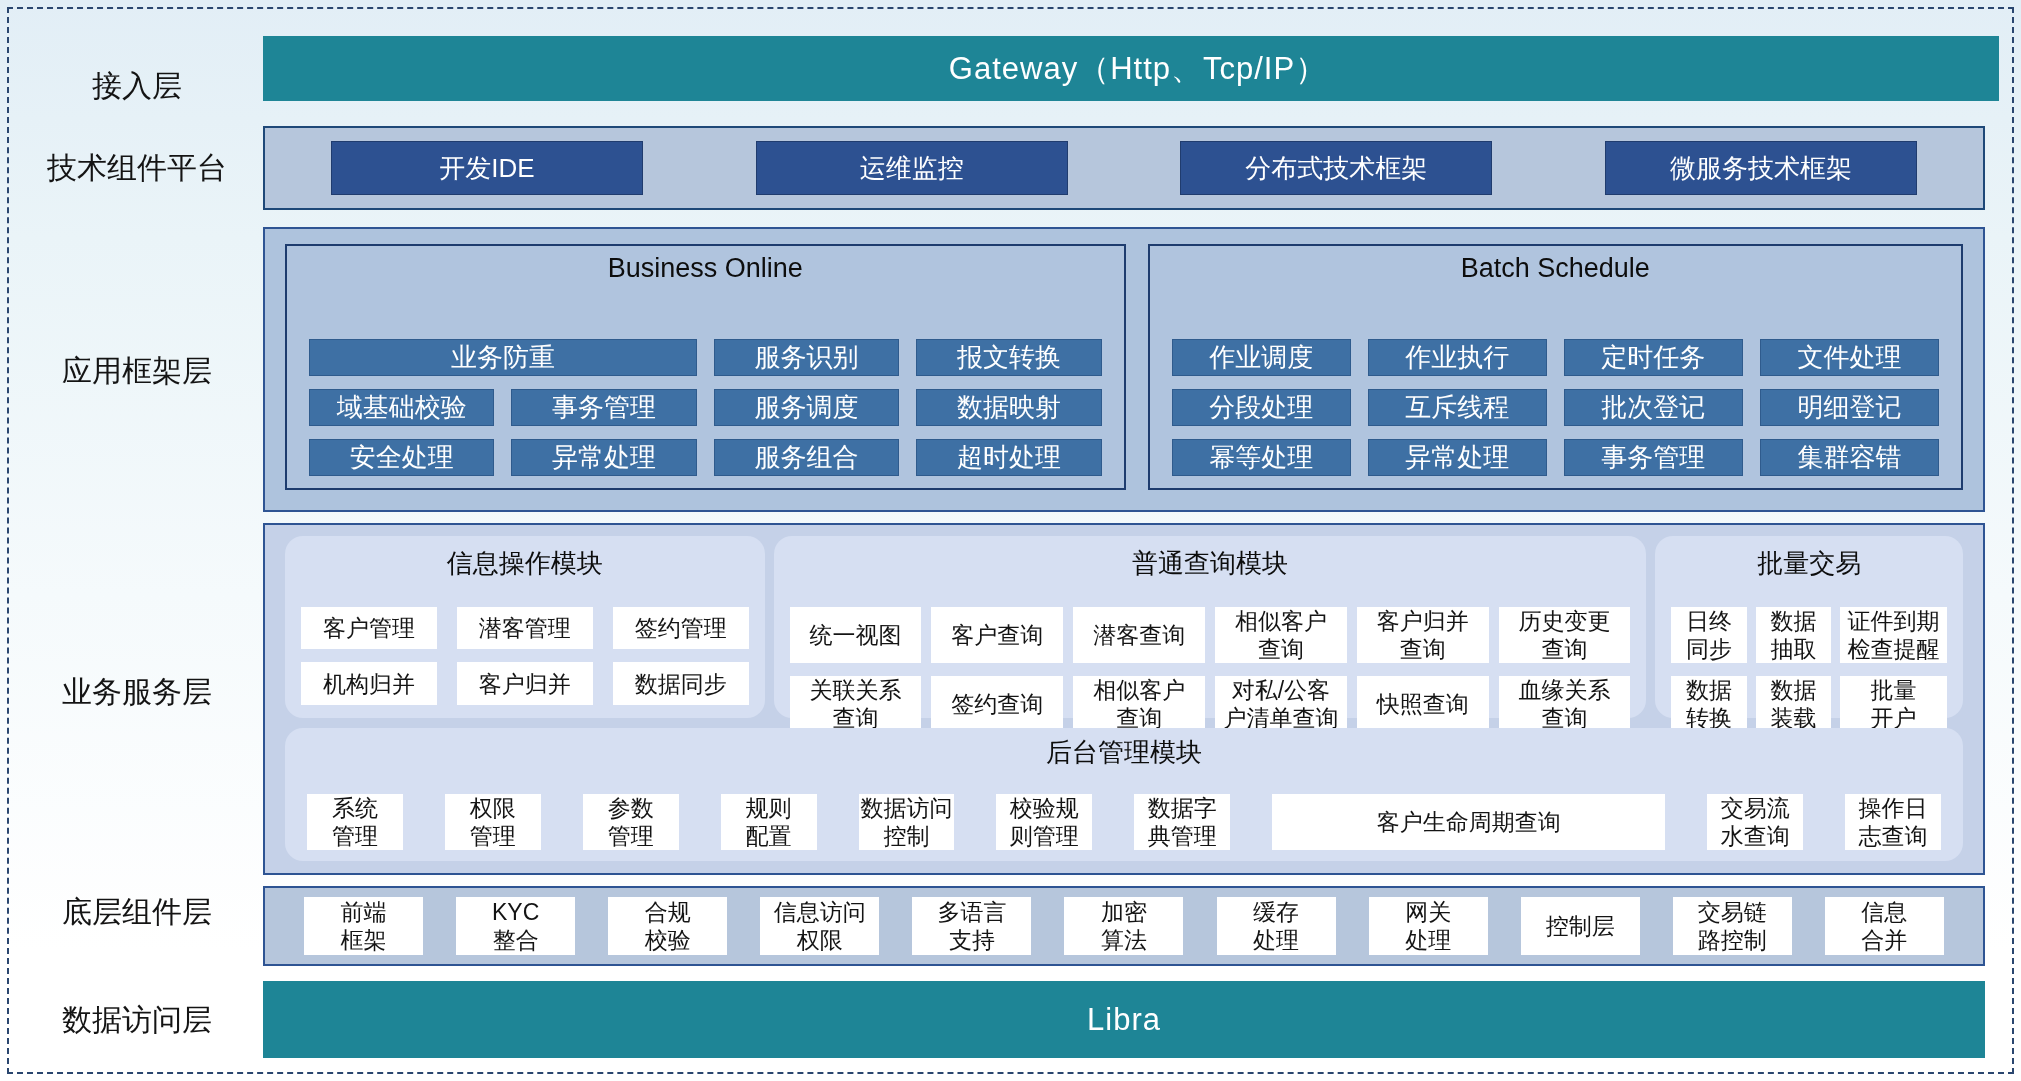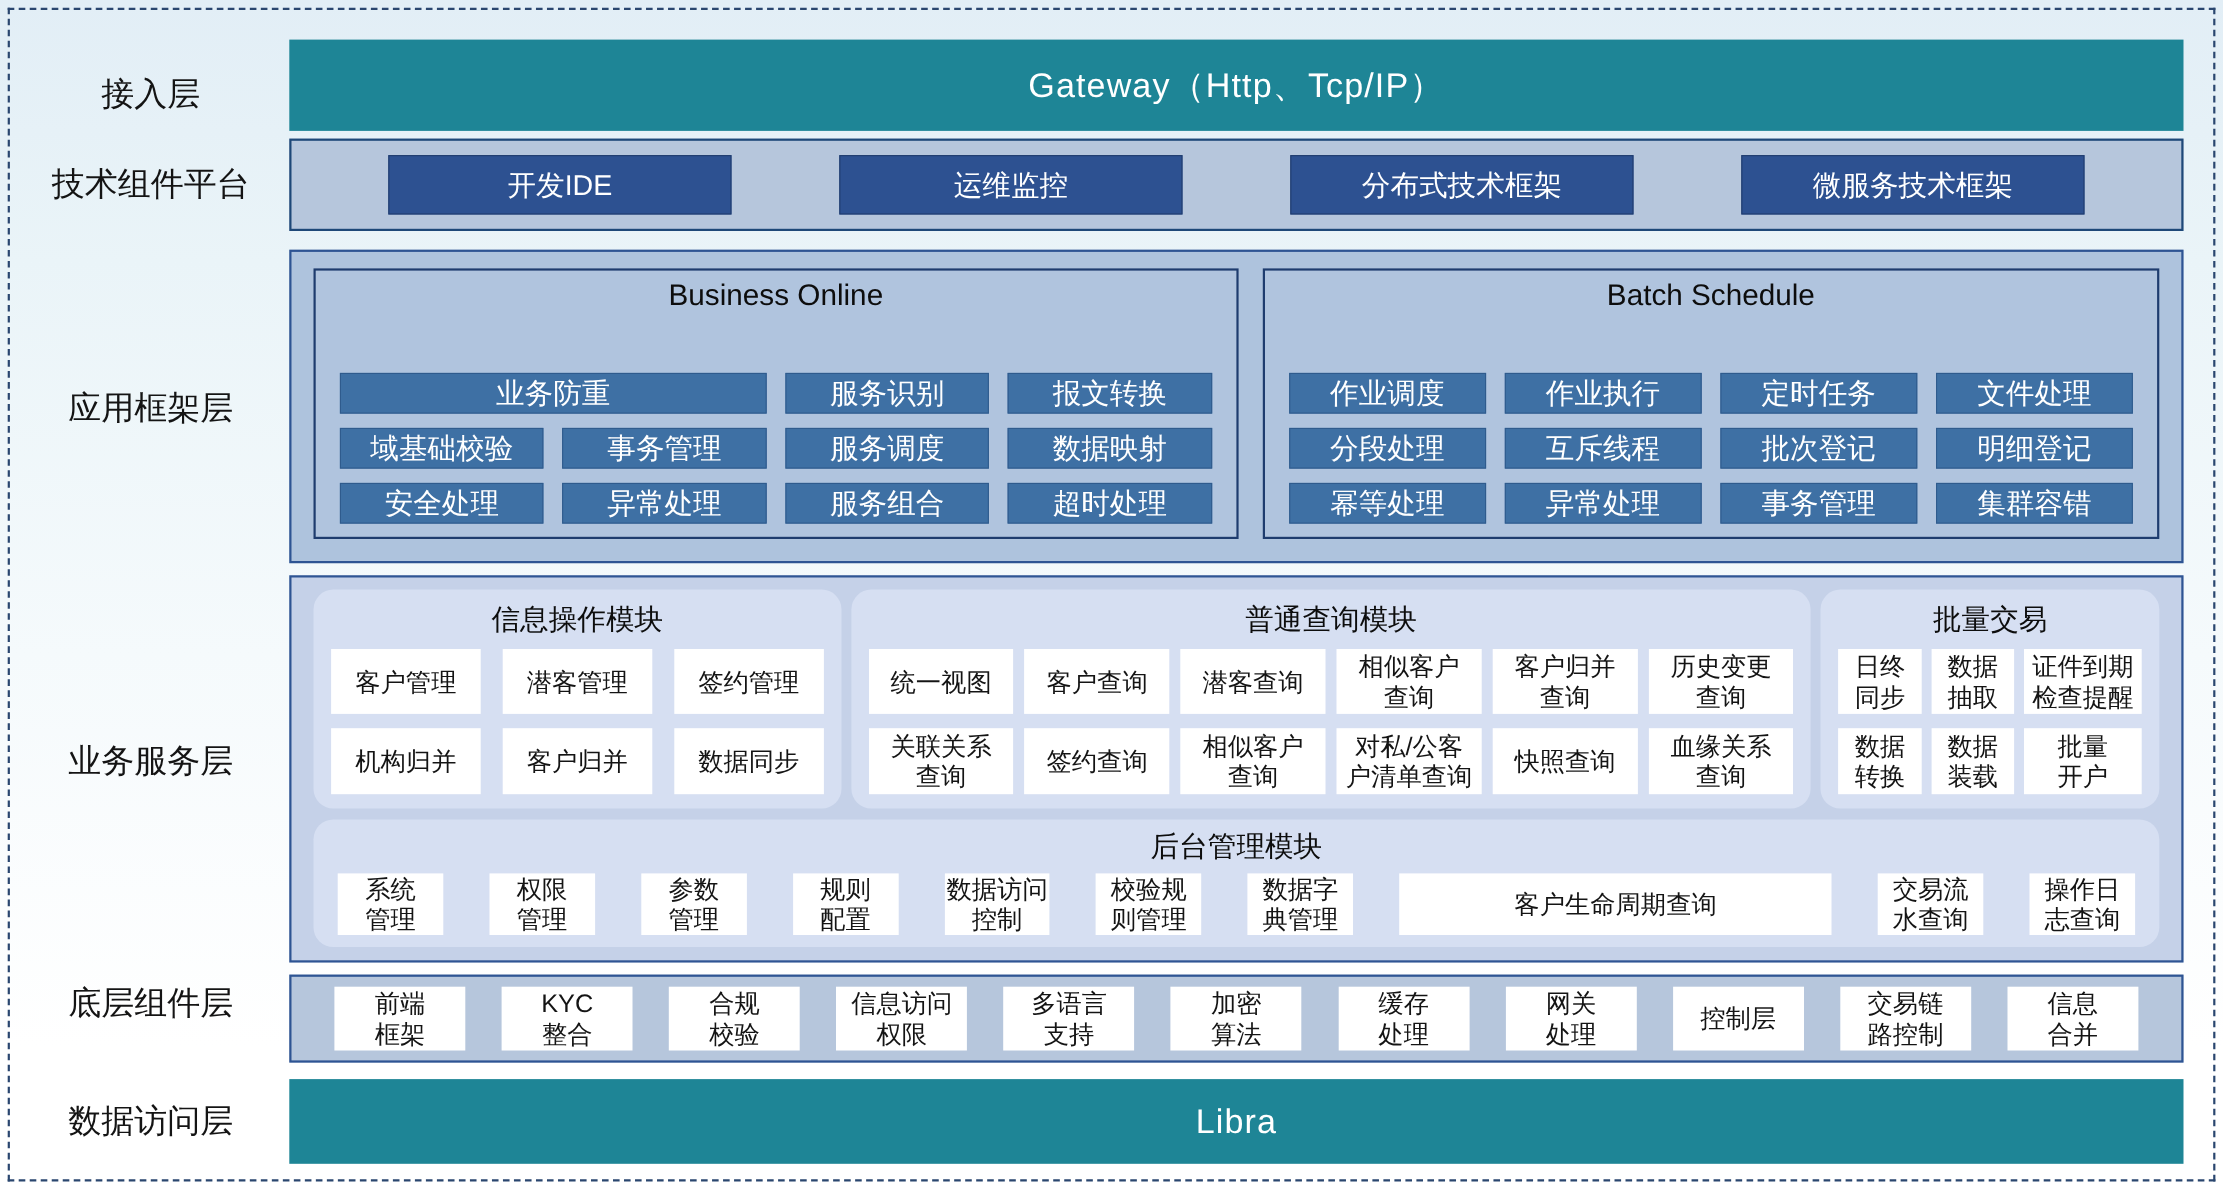--- a/index.html
+++ b/index.html
@@ -13,27 +13,27 @@
   .side-label {
     position:absolute; left:18px; width:238px; text-align:center;
     font-size:30px; color:#141414; transform:translateY(-50%);
   }
 
   .teal-bar {
     position:absolute; left:263px; width:1722px; background:#1e8596;
     color:#ffffff; display:flex; align-items:center; justify-content:center;
     font-size:31px; letter-spacing:1px;
   }
-  #gateway-bar { top:36px; height:83px; }
+  #gateway-bar { top:36px; height:65px;padding-left:14px; }
   #libra-bar  { top:981px; height:77px; }
 
   .tech-row {
     position:absolute; left:263px; top:126px; width:1722px; height:84px;
     background:#b6c6dc; border:2px solid #1e4878; box-sizing:border-box;
-    display:flex; align-items:center; justify-content:space-between; padding:0 88px;
+    display:flex; align-items:center; justify-content:space-between; padding:0 66px;
   }
   .navy-btn {
     width:312px; height:54px; background:#2d5191; border:1px solid #203c6e;
     color:#fff; font-size:26px; display:flex; align-items:center; justify-content:center;
     box-sizing:border-box;
   }
 
   .app-frame {
     position:absolute; left:263px; top:227px; width:1722px; height:285px;
     background:#aec3dd; border:2px solid #2e5493; box-sizing:border-box;
@@ -53,21 +53,21 @@
   }
 
   .service-layer {
     position:absolute; left:263px; top:523px; width:1722px; height:352px;
     background:#c5d1e8; border:2px solid #2e5493; box-sizing:border-box;
     display:flex; flex-direction:column; gap:10px; padding:11px 20px 12px;
   }
   .service-top { display:flex; gap:9px; flex:212 0 0; min-height:0; }
   .rounded-panel {
     background:#d6dff2; border-radius:18px; box-sizing:border-box;
-    padding:4px 16px 13px; display:flex; flex-direction:column; min-width:0;
+    padding:4px 16px 13px; display:flex; flex-direction:column; min-width:0;gap:17px;
   }
   .info-panel  { flex:476 0 0; }
   .query-panel { flex:894 0 0; }
   .batch-panel { flex:293 0 0; }
   .module-title { text-align:center; font-size:26px; color:#0d0d0d; padding:6px 0 9px; }
   .cells-grid { display:grid; flex:1; min-height:0; }
   .info-panel  .cells-grid { grid-template-columns:repeat(3,1fr); gap:13px 20px; }
   .query-panel .cells-grid { grid-template-columns:repeat(6,1fr); gap:13px 10px; }
   .batch-panel .cells-grid { grid-template-columns:1fr 1fr 1.42fr; gap:13px 9px; }
   .white-cell {

